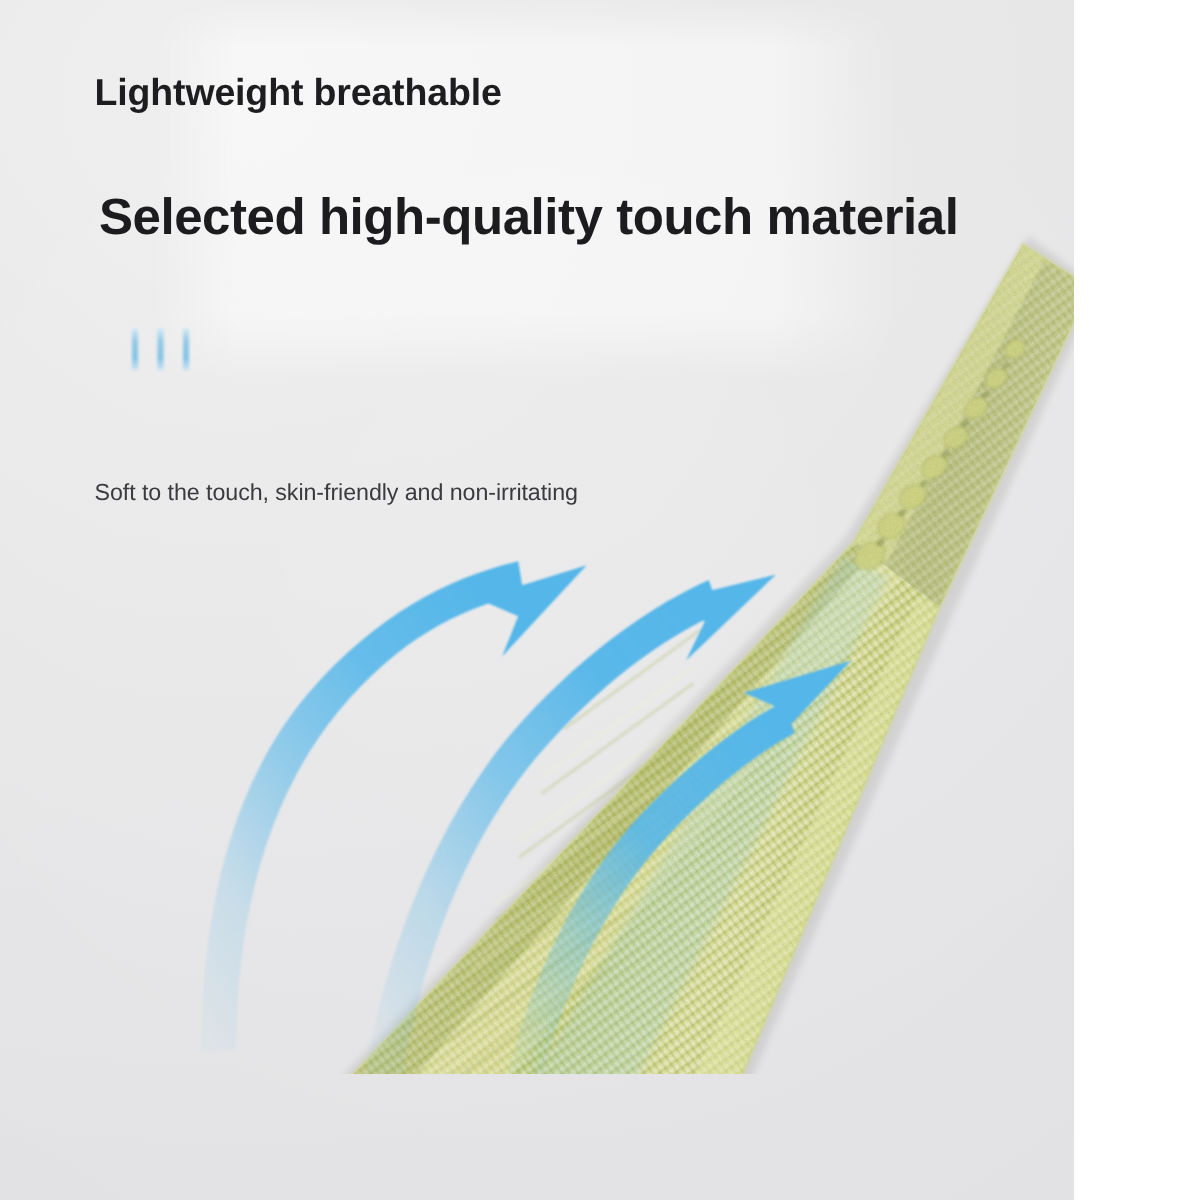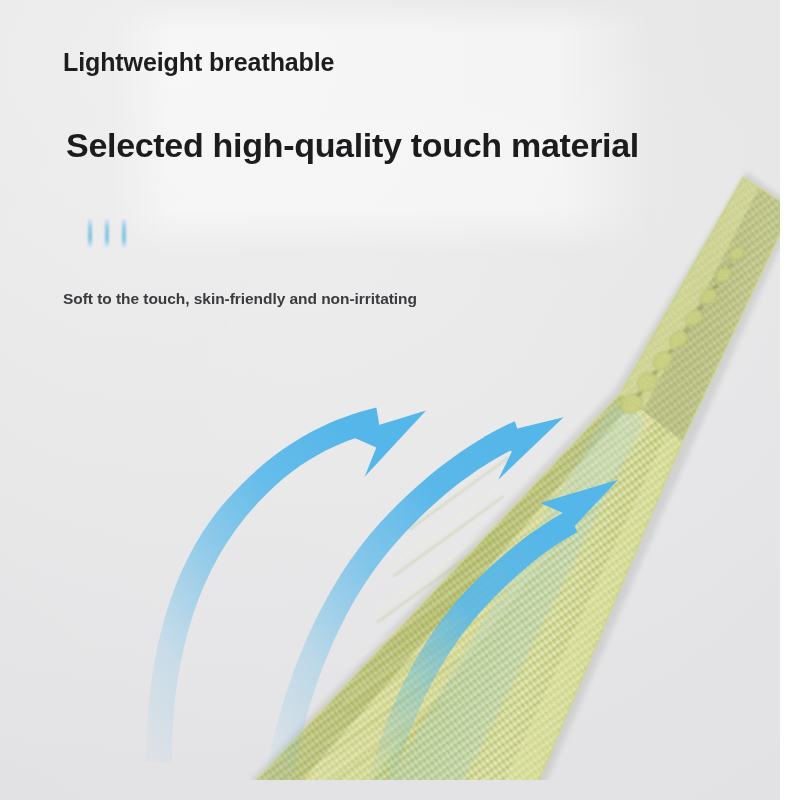--- a/index.html
+++ b/index.html
@@ -3,21 +3,21 @@
 <meta charset="utf-8">
 <title>Nylon Strap Product Feature</title>
 <style>
   html, body {
     margin: 0;
     padding: 0;
     background: #ffffff;
   }
   #stage {
     position: relative;
-    width: 780px;
+    width: 716px;
     height: 800px;
     overflow: hidden;
     font-family: "Liberation Sans", sans-serif;
     background: #e7e7e8;
   }
   
   .bg-base {
     position: absolute;
     inset: 0;
     background:
@@ -73,23 +73,23 @@
     top: 126px;
     font-size: 34px;
     font-weight: 700;
     letter-spacing: -0.3px;
     color: #1c1c1e;
     white-space: nowrap;
   }
   .subline {
     position: absolute;
     left: 63px;
-    top: 290px;
+    top: 320px;
     font-size: 15.5px;
-    font-weight: 700;
+    font-weight: 400;
     letter-spacing: -0.05px;
     color: #3b3b3f;
     white-space: nowrap;
     text-align: right;
   }
 
   
   .ticks {
     position: absolute;
     left: 88px;

